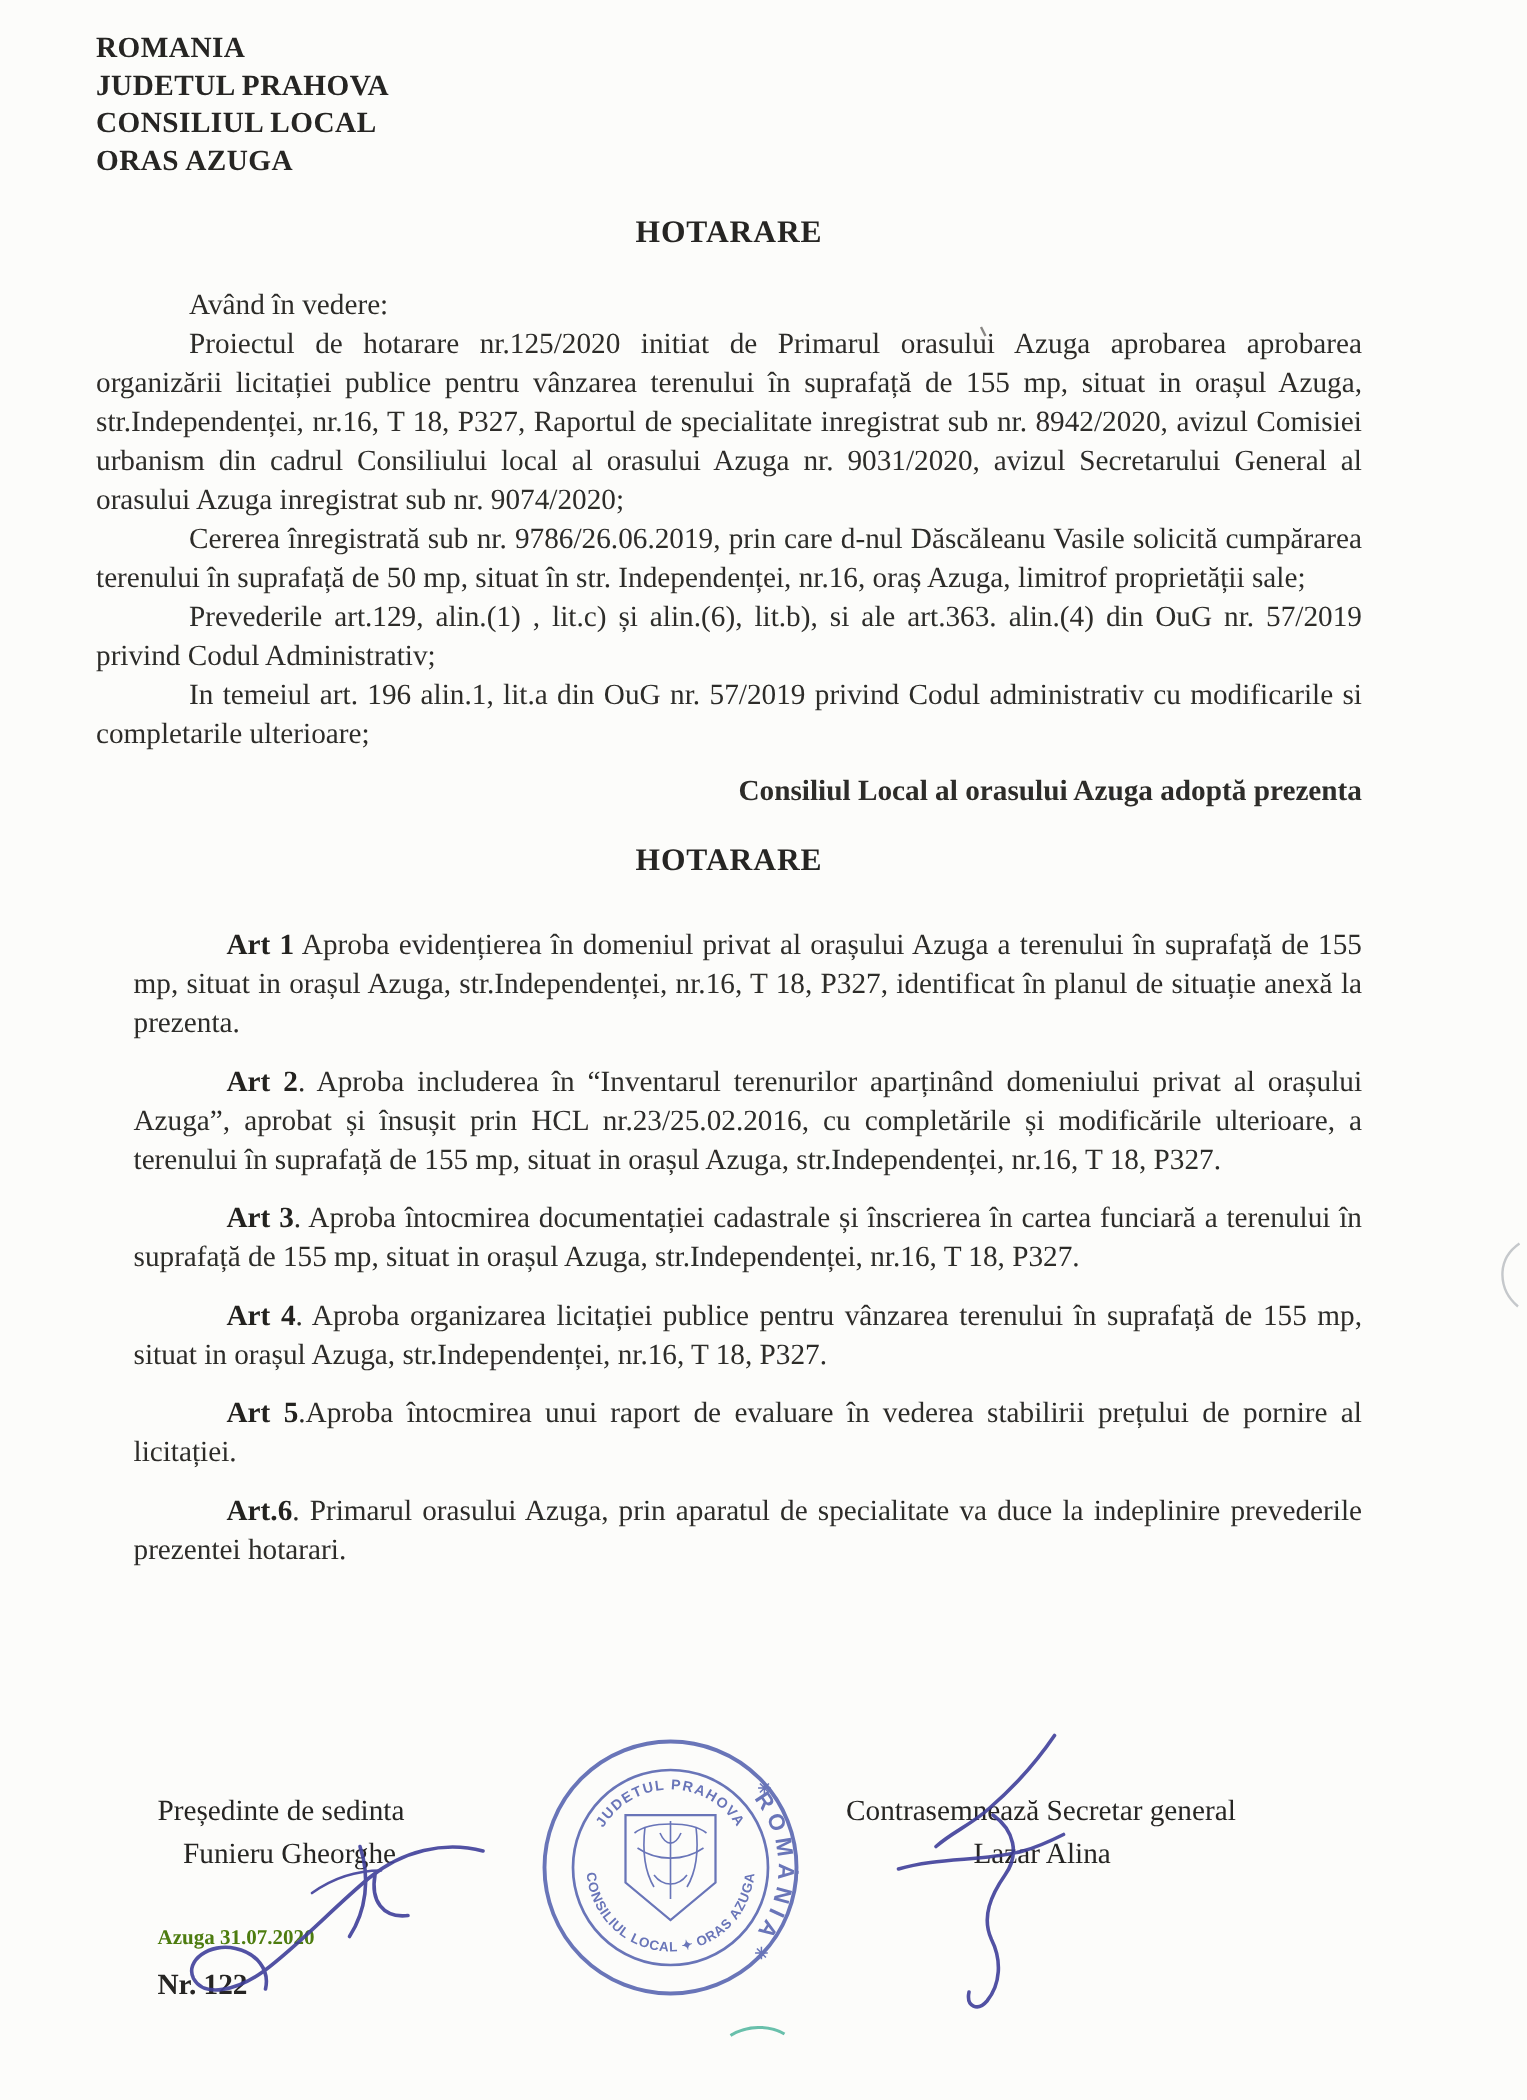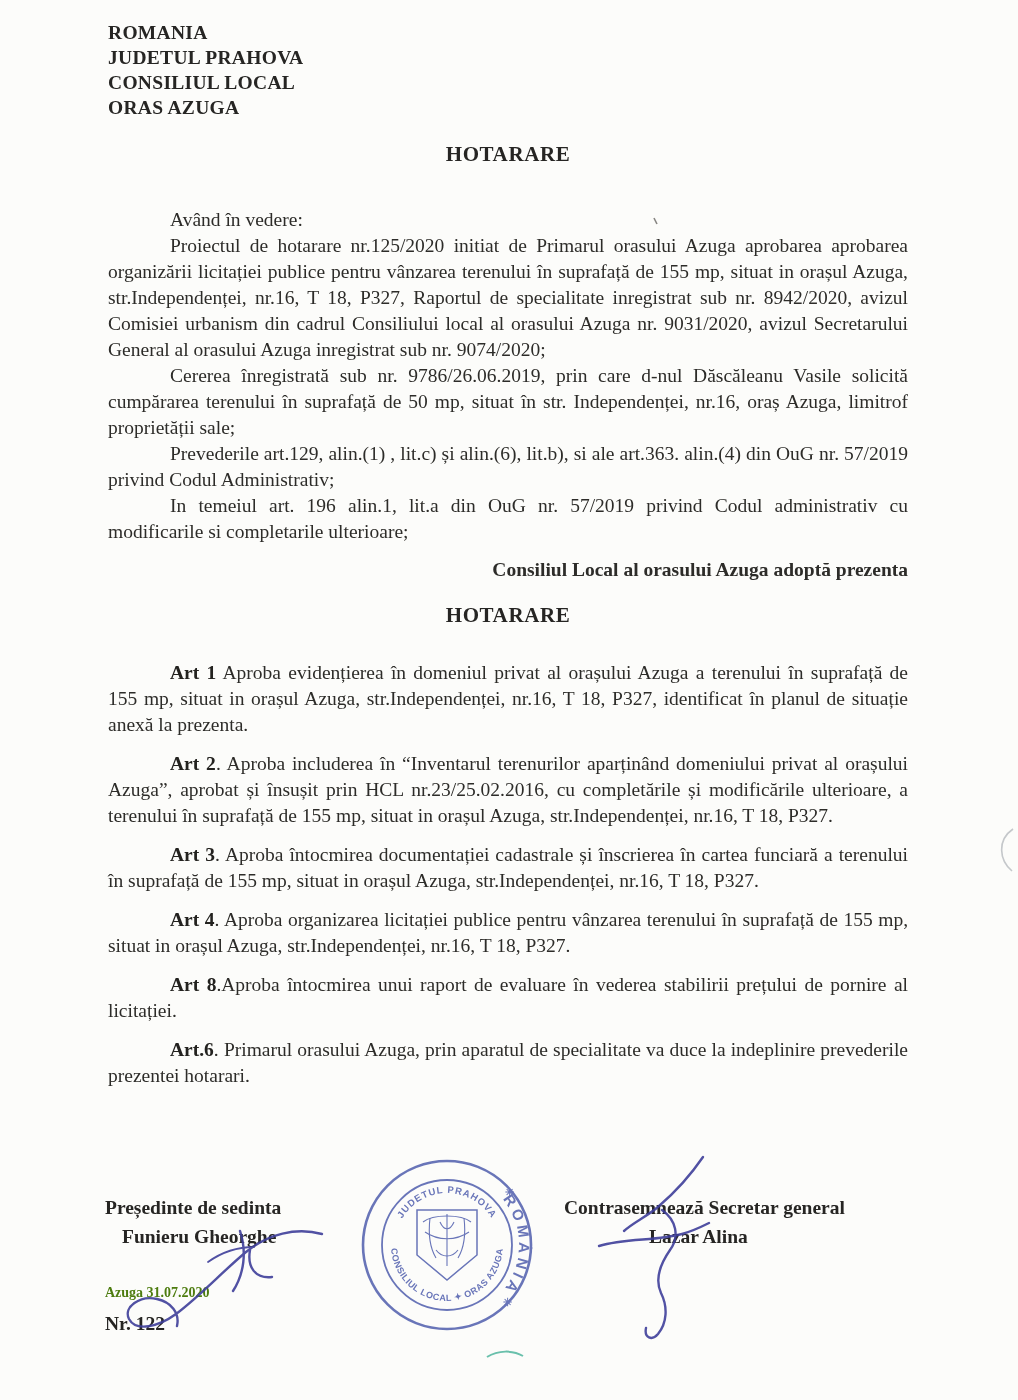--- a/index.html
+++ b/index.html
@@ -1,38 +1,38 @@
 <!DOCTYPE html>
 <html><head>
 <meta charset="utf-8">
 <style>
   html,body{margin:0;padding:0;background:#e9e9e9;}
   .page{
     width:1018px;height:1400px;position:relative;margin:0 auto;
     background:#fcfcfa;overflow:hidden;
     font-family:"Liberation Serif", serif;color:#2d2c29;
   }
-  .content{padding:20px 110px 0 108px;}
+  .content{padding:20px 110px 0 64px;}
   .letterhead div{
     font-weight:bold;font-size:19.5px;line-height:25px;letter-spacing:.3px;color:#262523;
   }
   .doc-title{
     text-align:center;font-weight:bold;font-size:21px;margin-top:22px;
     letter-spacing:.6px;color:#262523;
   }
   .doc-subject{font-size:19.5px;line-height:26px;margin-top:4px;text-align:left;}
-  .preamble{margin-top:40px;}
+  .preamble{margin-top:24px;}
   p{margin:0;font-size:19.5px;line-height:26px;text-align:justify;}
   p.ind{text-indent:62px;}
   .adoption{margin-top:14px;font-weight:bold;font-size:19.5px;text-indent:62px;text-align:right;}
   .decision-heading{margin-top:22px;text-align:center;font-weight:bold;font-size:21px;letter-spacing:.6px;color:#262523;}
-  .articles{margin-top:32px;}
+  .articles{margin-top:32px;margin-left:25px;}
   .articles p{margin-bottom:13px;text-indent:62px;}
   .articles b{font-weight:bold;color:#23221f;}
-  .sig-block{position:absolute;font-weight:bold;font-size:19.5px;line-height:29px;color:#262523;}
+  .sig-block{position:absolute;font-weight:normal;font-size:19.5px;line-height:29px;color:#262523;}
   .sig-president{left:105px;top:1193px;}
   .sig-president .sig-name{margin-left:17px;}
   .sig-countersign{left:564px;top:1193px;}
   .sig-countersign .sig-name{margin-left:85px;}
   .place-date{position:absolute;left:105px;top:1285px;font-weight:bold;font-size:14px;color:#4d7c0f;}
   .doc-number{position:absolute;left:105px;top:1313px;font-weight:bold;font-size:19.5px;color:#262523;}
   .overlay{position:absolute;left:0;top:0;width:1018px;height:1400px;pointer-events:none;}
   .stamp-text{font-family:"Liberation Sans", sans-serif;font-weight:bold;}
 </style>
 </head>
@@ -59,21 +59,21 @@
     </div>
 
     <div class="adoption">Consiliul Local al orasului Azuga adoptă prezenta</div>
     <div class="decision-heading">HOTARARE</div>
 
     <div class="articles">
       <p><b>Art 1</b><span> Aproba  evidențierea în domeniul privat al orașului Azuga a terenului în suprafață de 155 mp, situat in orașul Azuga, str.Independenței, nr.16, T 18, P327, identificat în planul de situație anexă la prezenta.</span></p>
       <p><b>Art 2</b><span>. Aproba includerea în “Inventarul terenurilor aparținând domeniului privat al orașului Azuga”, aprobat și însușit prin HCL nr.23/25.02.2016, cu completările și modificările ulterioare, a terenului în suprafață de 155  mp,  situat in orașul Azuga, str.Independenței, nr.16, T 18, P327.</span></p>
       <p><b>Art 3</b><span>. Aproba întocmirea documentației cadastrale și înscrierea în cartea funciară a terenului în suprafață de 155 mp, situat in orașul Azuga, str.Independenței, nr.16, T 18, P327.</span></p>
       <p><b>Art 4</b><span>. Aproba organizarea licitației publice pentru vânzarea  terenului în suprafață de 155 mp, situat in orașul Azuga, str.Independenței, nr.16, T 18, P327.</span></p>
-      <p><b>Art 8</b><span>.Aproba întocmirea unui raport de evaluare în vederea stabilirii prețului de pornire al licitației.</span></p>
+      <p><b>Art 5</b><span>.Aproba întocmirea unui raport de evaluare în vederea stabilirii prețului de pornire al licitației.</span></p>
       <p><b>Art.6</b><span>. Primarul orasului Azuga, prin aparatul de specialitate va duce la indeplinire prevederile prezentei hotarari.</span></p>
     </div>
   </div>
 
   <div class="sig-block sig-president">
     <div>Președinte de sedinta</div>
     <div class="sig-name">Funieru Gheorghe</div>
   </div>
 
   <div class="sig-block sig-countersign">

